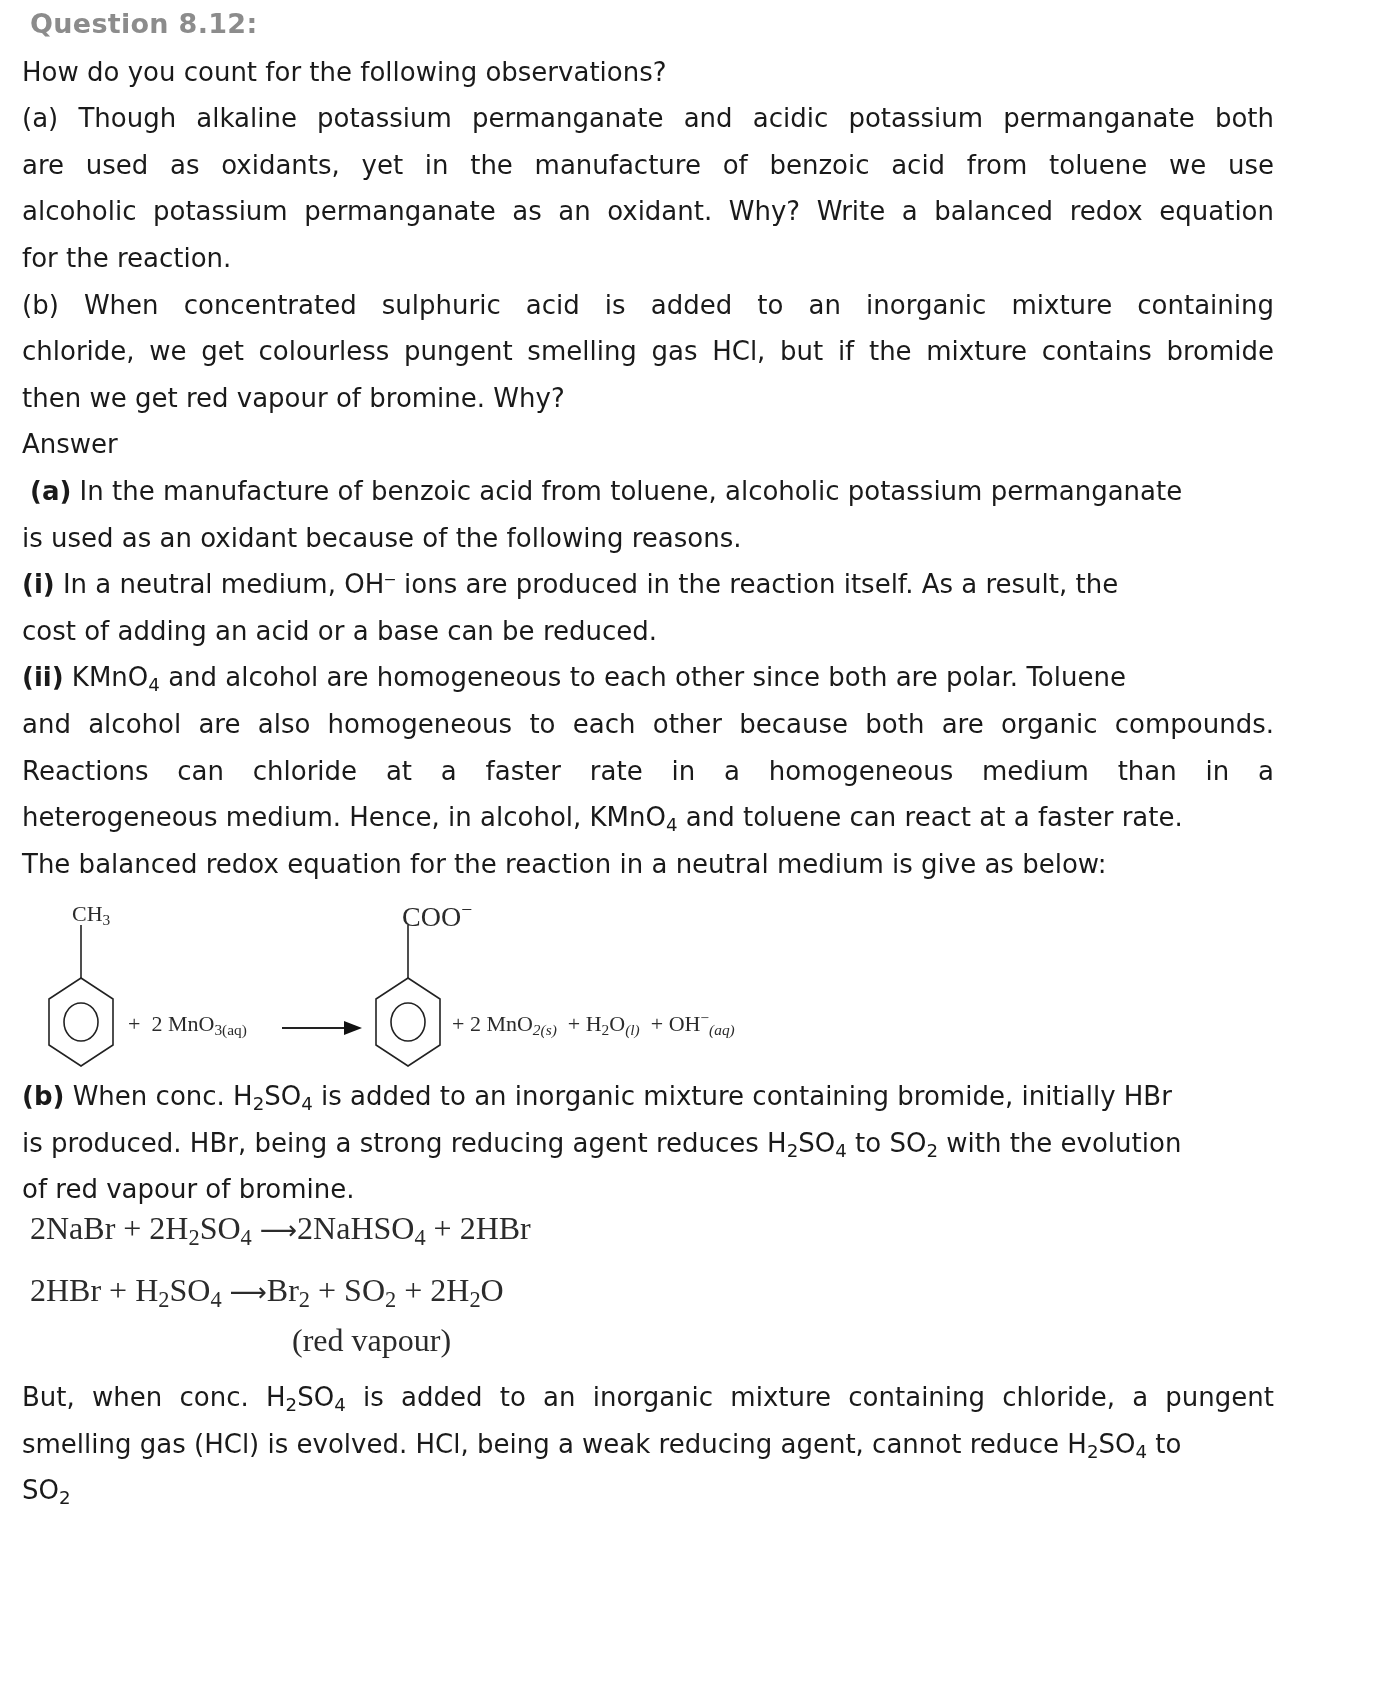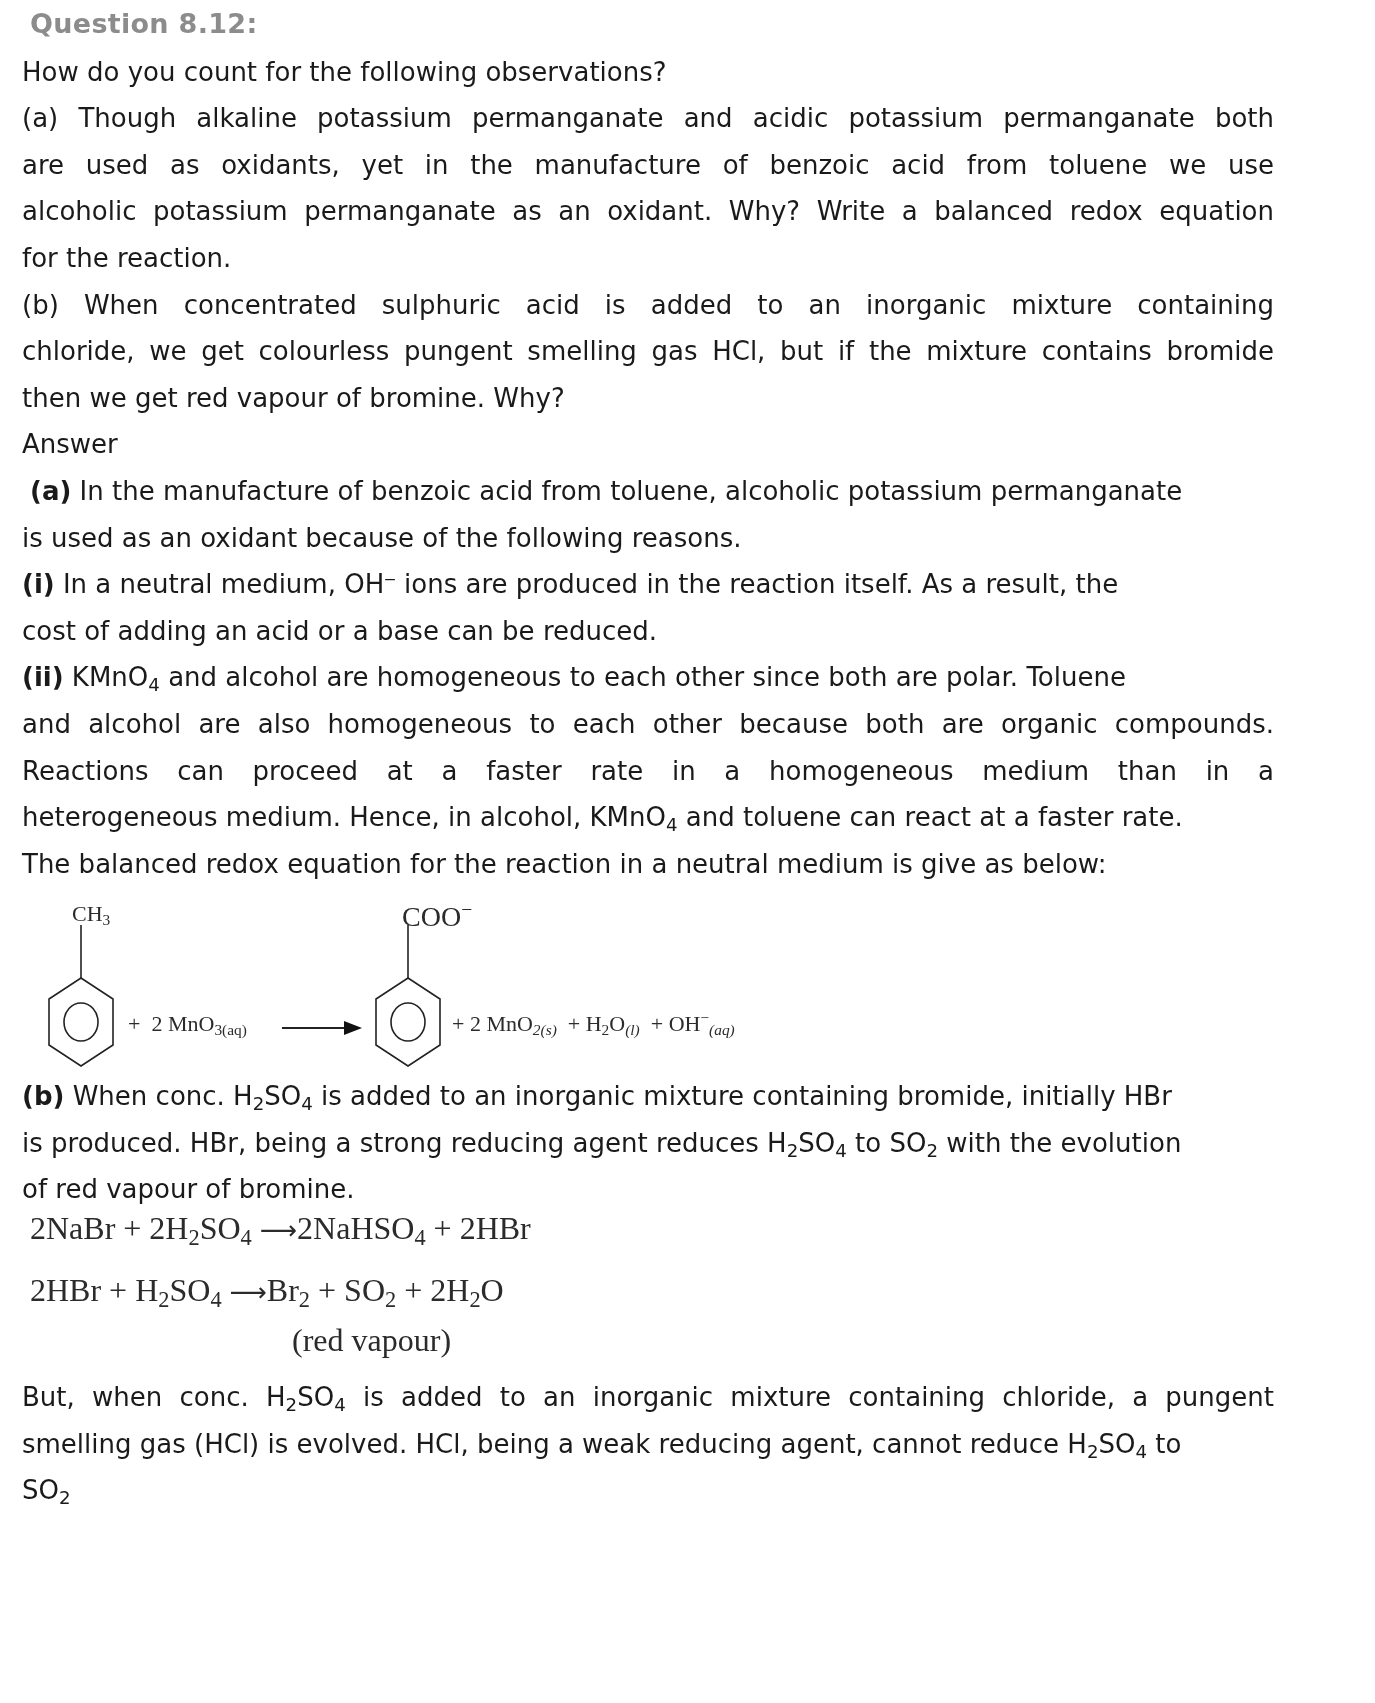--- a/index.html
+++ b/index.html
@@ -34,21 +34,21 @@
 <div class="line" style="top:427px">Answer</div>
 
 <div class="line" style="top:474px; left:30px; width:1244px"><b>(a)</b><span> In the manufacture of benzoic acid from toluene, alcoholic potassium permanganate</span></div>
 <div class="line" style="top:521px">is used as an oxidant because of the following reasons.</div>
 
 <div class="line" style="top:567px"><b>(i)</b><span> In a neutral medium, OH</span><sup>‒</sup><span> ions are produced in the reaction itself. As a result, the</span></div>
 <div class="line" style="top:614px">cost of adding an acid or a base can be reduced.</div>
 
 <div class="line" style="top:660px"><b>(ii)</b><span> KMnO</span><sub>4</sub><span> and alcohol are homogeneous to each other since both are polar. Toluene</span></div>
 <div class="line just" style="top:707px">and alcohol are also homogeneous to each other because both are organic compounds.</div>
-<div class="line just" style="top:754px">Reactions can proceed at a faster rate in a homogeneous medium than in a</div>
+<div class="line just" style="top:754px">Reactions can chloride at a faster rate in a homogeneous medium than in a</div>
 <div class="line" style="top:800px"><span>heterogeneous medium. Hence, in alcohol, KMnO</span><sub>4</sub><span> and toluene can react at a faster rate.</span></div>
 <div class="line" style="top:847px">The balanced redox equation for the reaction in a neutral medium is give as below:</div>
 
 <div style="position:absolute; left:16px; top:895px; width:900px; height:180px;">
   <svg width="900" height="180" style="position:absolute;left:0;top:0">
     <g stroke="#222" stroke-width="1.6" fill="none">
       <line x1="65" y1="30" x2="65" y2="83"></line>
       <polygon points="65,83 97,104 97,150 65,171 33,150 33,104"></polygon>
       <ellipse cx="65" cy="127" rx="17" ry="19"></ellipse>
       <line x1="392" y1="30" x2="392" y2="83"></line>

